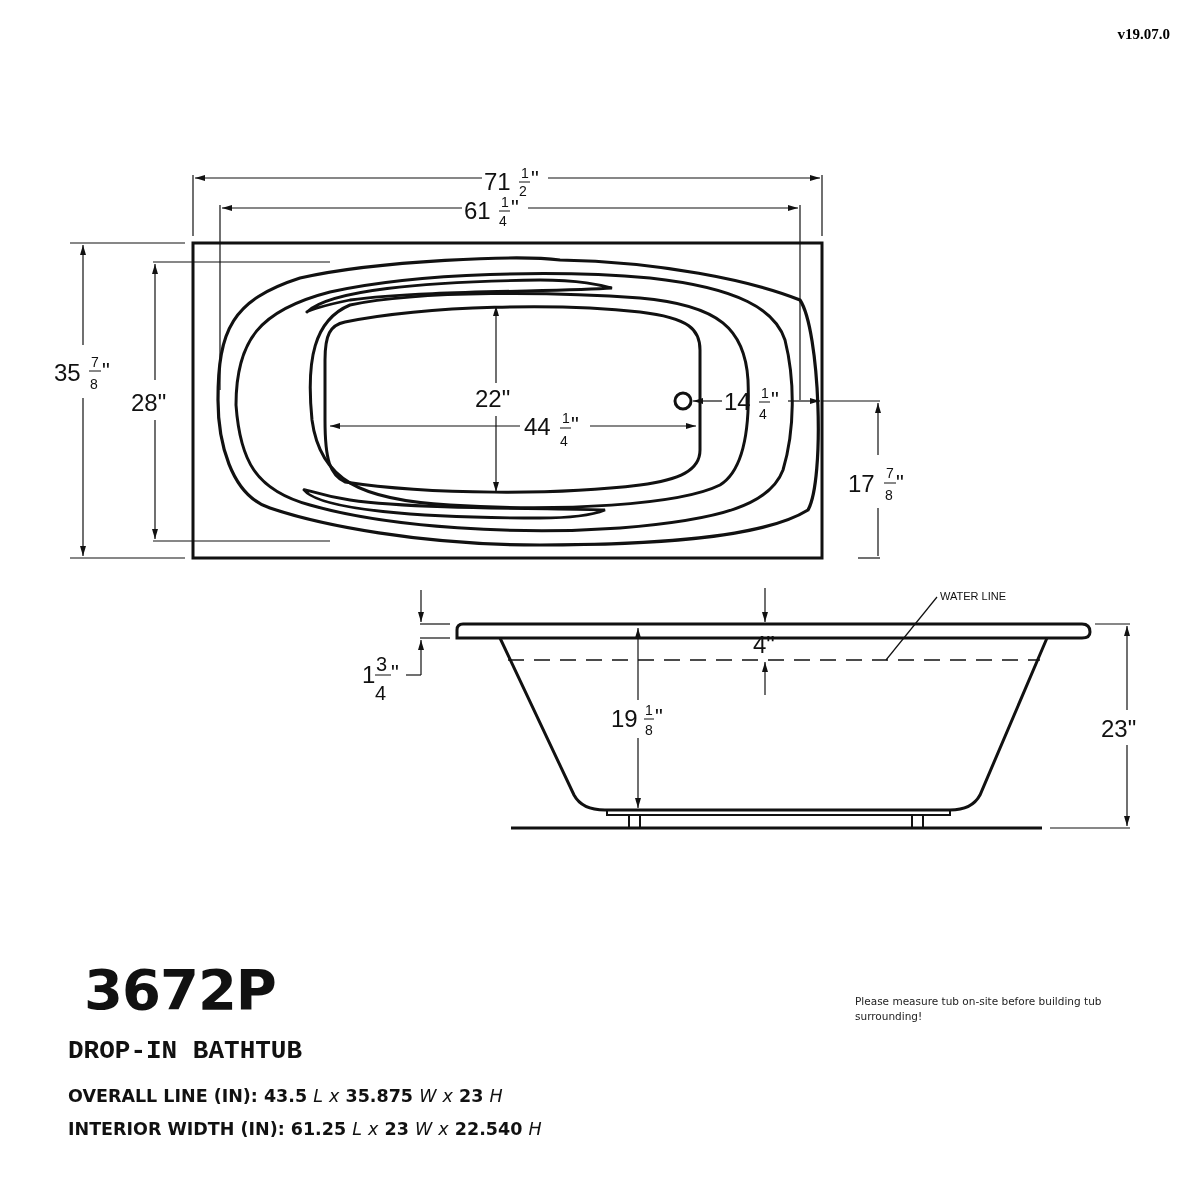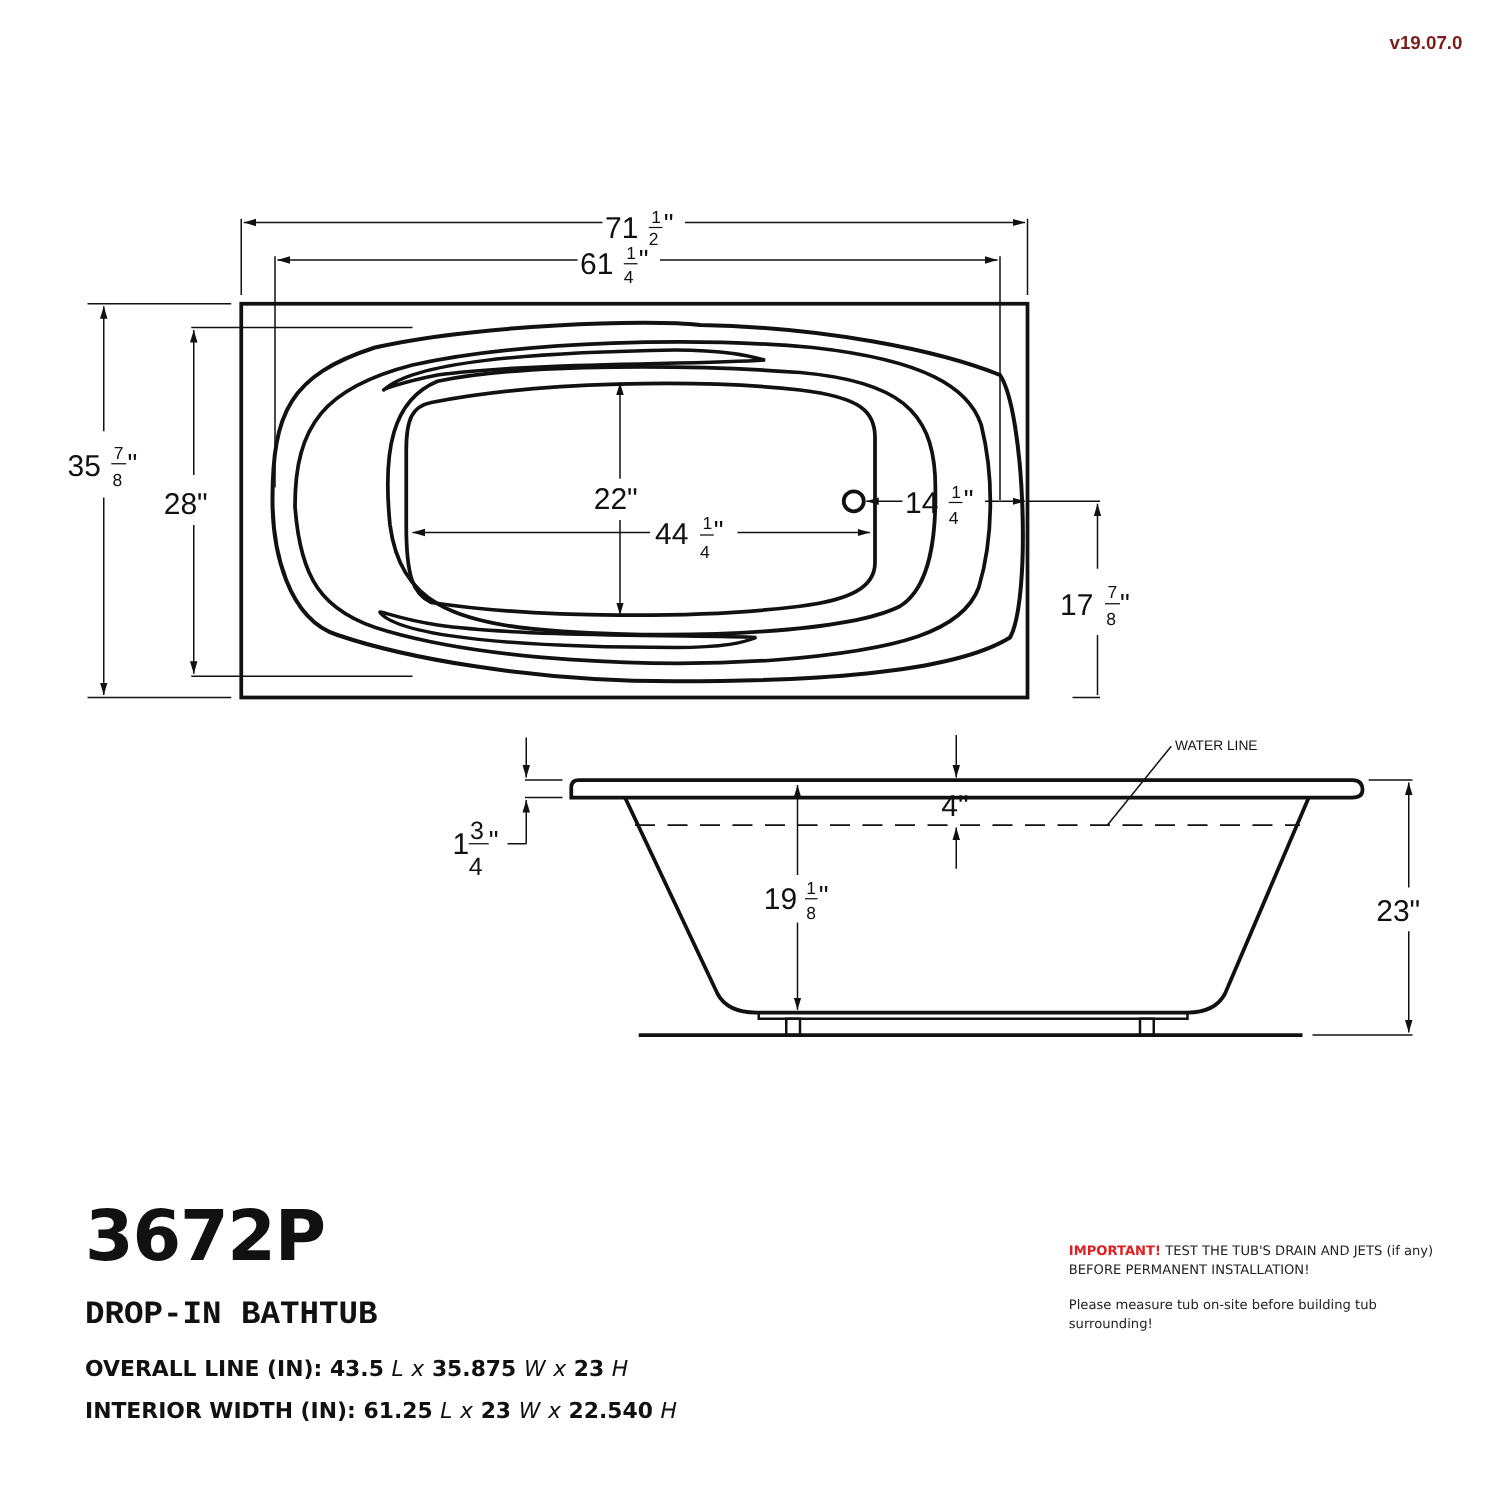--- a/index.html
+++ b/index.html
@@ -1,20 +1,20 @@
 <!DOCTYPE html>
 <html><head>
 <meta charset="utf-8">
 <style>
   html, body { margin: 0; padding: 0; background: #ffffff; }
   body { width: 1200px; height: 1200px; position: relative; overflow: hidden; font-family: "Liberation Sans", sans-serif; color: #111; }
-  .version { position: absolute; right: 30px; top: 26px; font-family: Liberation Sans, sans-serif; font-weight: bold; font-size: 15px; color: #7f1d1d; }
+  .version { position: absolute; right: 30px; top: 26px; font-family: Liberation Serif, serif; font-weight: bold; font-size: 15px; color: #000000; }
   svg.drawing { position: absolute; left: 0; top: 0; }
   .dim { font-family: "Liberation Sans", sans-serif; fill: #111; }
-  .title { position: absolute; left: 68px; top: 962px; font-family: "DejaVu Sans", sans-serif; font-weight: bold; font-size: 56px; letter-spacing: -1px; line-height: 1; }
+  .title { position: absolute; left: 84px; top: 962px; font-family: "DejaVu Sans", sans-serif; font-weight: bold; font-size: 56px; letter-spacing: -1px; line-height: 1; }
   .subtitle { position: absolute; left: 68px; top: 1038px; font-family: Liberation Mono, monospace; font-weight: bold; font-size: 26px; line-height: 1; }
   .spec { position: absolute; left: 68px; font-family: "DejaVu Sans", sans-serif; font-weight: bold; font-size: 17.5px; line-height: 1; white-space: nowrap; }
   .spec i { font-style: italic; font-weight: normal; }
   .spec1 { top: 1088px; }
   .spec2 { top: 1121px; }
   .notes { position: absolute; left: 855px; top: 994px; width: 310px; font-family: "DejaVu Sans", sans-serif; font-size: 10.5px; line-height: 15px; color: #222; }
   .notes p { margin: 0 0 13px 0; }
   .notes .imp { color: #e02020; font-weight: bold; }
 </style>
 </head>
@@ -192,15 +192,14 @@
   <span>23</span> <i>H</i>
 </div>
 <div class="spec spec2">
   <span>INTERIOR WIDTH (IN):</span>
   <span>61.25</span> <i>L</i> <i>x</i>
   <span>23</span> <i>W</i> <i>x</i>
   <span>22.540</span> <i>H</i>
 </div>
 
 <div class="notes">
-  <p><span class="imp">IMPORTANT!</span><span> TEST THE TUB'S DRAIN AND JETS (if any) BEFORE PERMANENT INSTALLATION!</span></p>
   <p>Please measure tub on-site before building tub surrounding!</p>
 </div>
 
 </body></html>

